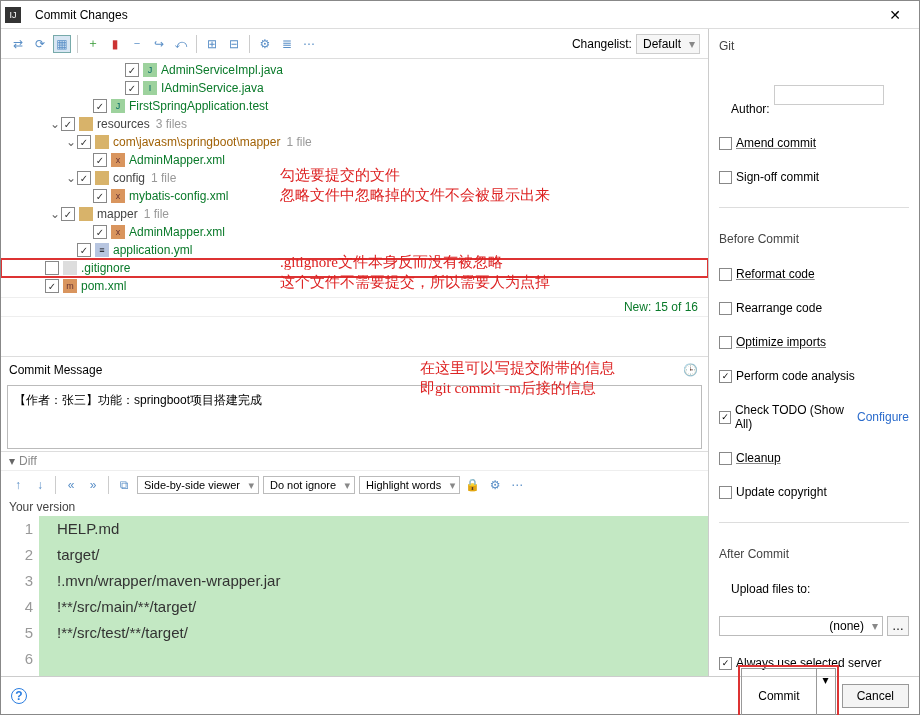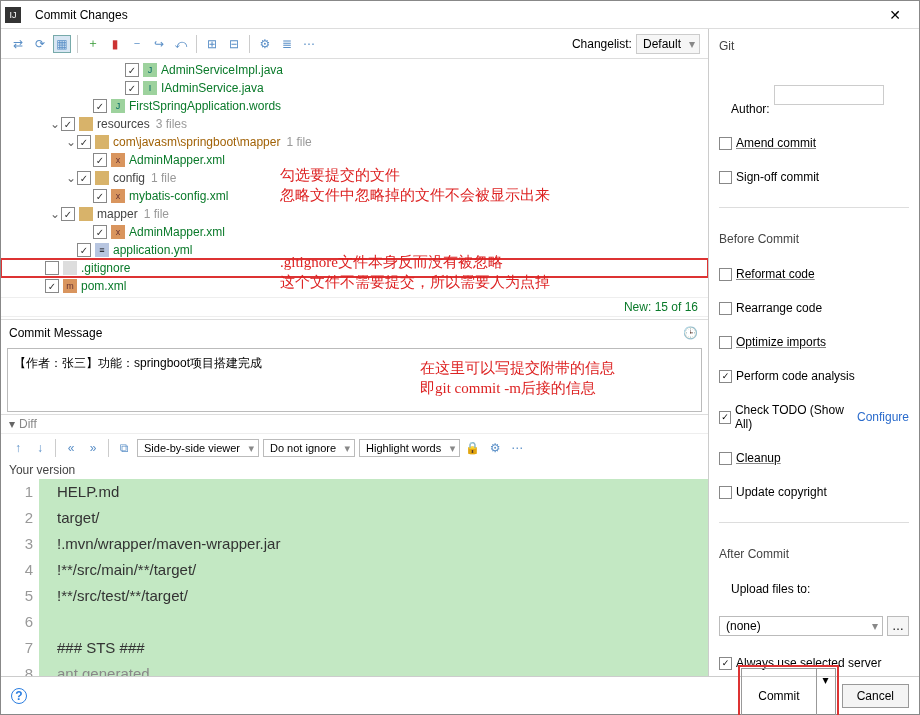--- a/index.html
+++ b/index.html
@@ -28,21 +28,21 @@
 .tree-row .cb { width: 14px; height: 14px; border: 1px solid #888; display: inline-flex; align-items: center; justify-content: center; font-size: 10px; color: #333; margin-right: 2px; background: #fff; }
 .tree-row .icon { width: 14px; height: 14px; margin: 0 2px; display: inline-flex; align-items: center; justify-content: center; font-size: 9px; }
 .icon.folder { background: #d8b36a; }
 .icon.javafile { background: #9dd29d; color: #066; }
 .icon.xmlfile { background: #d9955e; color: #633; }
 .icon.ymlfile { background: #b7c5e0; }
 .icon.gitfile { background: #ddd; }
 .highlight-red { outline: 2px solid #d33; outline-offset: -1px; }
 .new-status { text-align: right; padding: 2px 10px; color: #0a7a2a; border-top: 1px solid #eee; }
 .scroll-hnt { display:flex; justify-content:center; gap:8px; color:#999; font-size:10px; padding:2px; border-top:1px solid #eee; }
-.commit-msg-hdr { padding: 4px 8px; border-top: 1px solid #ddd; display: flex; align-items: center; }
+.commit-msg-hdr { padding: 4px 8px; border-top: 1px solid #ddd; display: flex; align-items: center; margin-top: 37px; }
 .commit-msg-hdr .flex-spacer { flex: 1; }
 .commit-msg-box { margin: 2px 6px; border: 1px solid #bbb; padding: 6px; height: 64px; font-family: "Microsoft YaHei", sans-serif; }
 .diff-hdr { padding: 2px 8px; border-top: 1px solid #ddd; color: #888; display: flex; align-items: center; }
 .diff-hdr .arrow { color: #666; margin-right: 4px; }
 .diff-toolbar { height: 28px; display: flex; align-items: center; padding: 2px 8px; gap: 4px; border-top: 1px solid #eee; }
 .dsel { border: 1px solid #bbb; padding: 2px 18px 2px 6px; background: #fff; position: relative; font-size: 11px; }
 .dsel::after { content: "▾"; position: absolute; right: 4px; color: #888; }
 .your-version { padding: 2px 8px; color: #444; }
 .diff-view { flex: 1; overflow: hidden; background: #c3e8c3; display: flex; font-family: "Consolas", monospace; }
 .gutter { width: 38px; background: #fff; color: #999; text-align: right; padding-right: 6px; }
@@ -115,21 +115,21 @@
             <div class="tree-row" style="padding-left: 112px;">
               <span class="arrow"></span>
               <span class="cb">✓</span>
               <span class="icon javafile">I</span>
               <span class="lbl" style="">IAdminService.java</span>
             </div>
             <div class="tree-row" style="padding-left: 80px;">
               <span class="arrow"></span>
               <span class="cb">✓</span>
               <span class="icon javafile">J</span>
-              <span class="lbl" style="">FirstSpringApplication.words</span>
+              <span class="lbl" style="">FirstSpringApplication.test</span>
             </div>
             <div class="tree-row" style="padding-left: 48px;">
               <span class="arrow">⌄</span>
               <span class="cb">✓</span>
               <span class="icon folder"></span>
               <span class="lbl" style="color:#444;">resources</span>
               <span class="hint">3 files</span>
             </div>
             <div class="tree-row" style="padding-left: 64px;">
               <span class="arrow">⌄</span>
@@ -290,21 +290,21 @@
       <div class="side-row">
           <span class="cb"></span>
           <span>Update copyright</span>
         </div>
 
       <hr class="sidebar-hr">
       <div class="section-hdr">After Commit</div>
       <div class="side-row">
           <span style="margin-left:12px;">Upload files to:</span>
         </div>
-      <div class="side-row" style="">
+      <div class="side-row" style="text-align:right;">
         <span class="side-select">(none)</span>
         <span class="ellipsis-btn">…</span>
       </div>
       <div class="side-row">
           <span class="cb">✓</span>
           <span>Always use selected server</span>
         </div>
     </div>
   </div>
 

